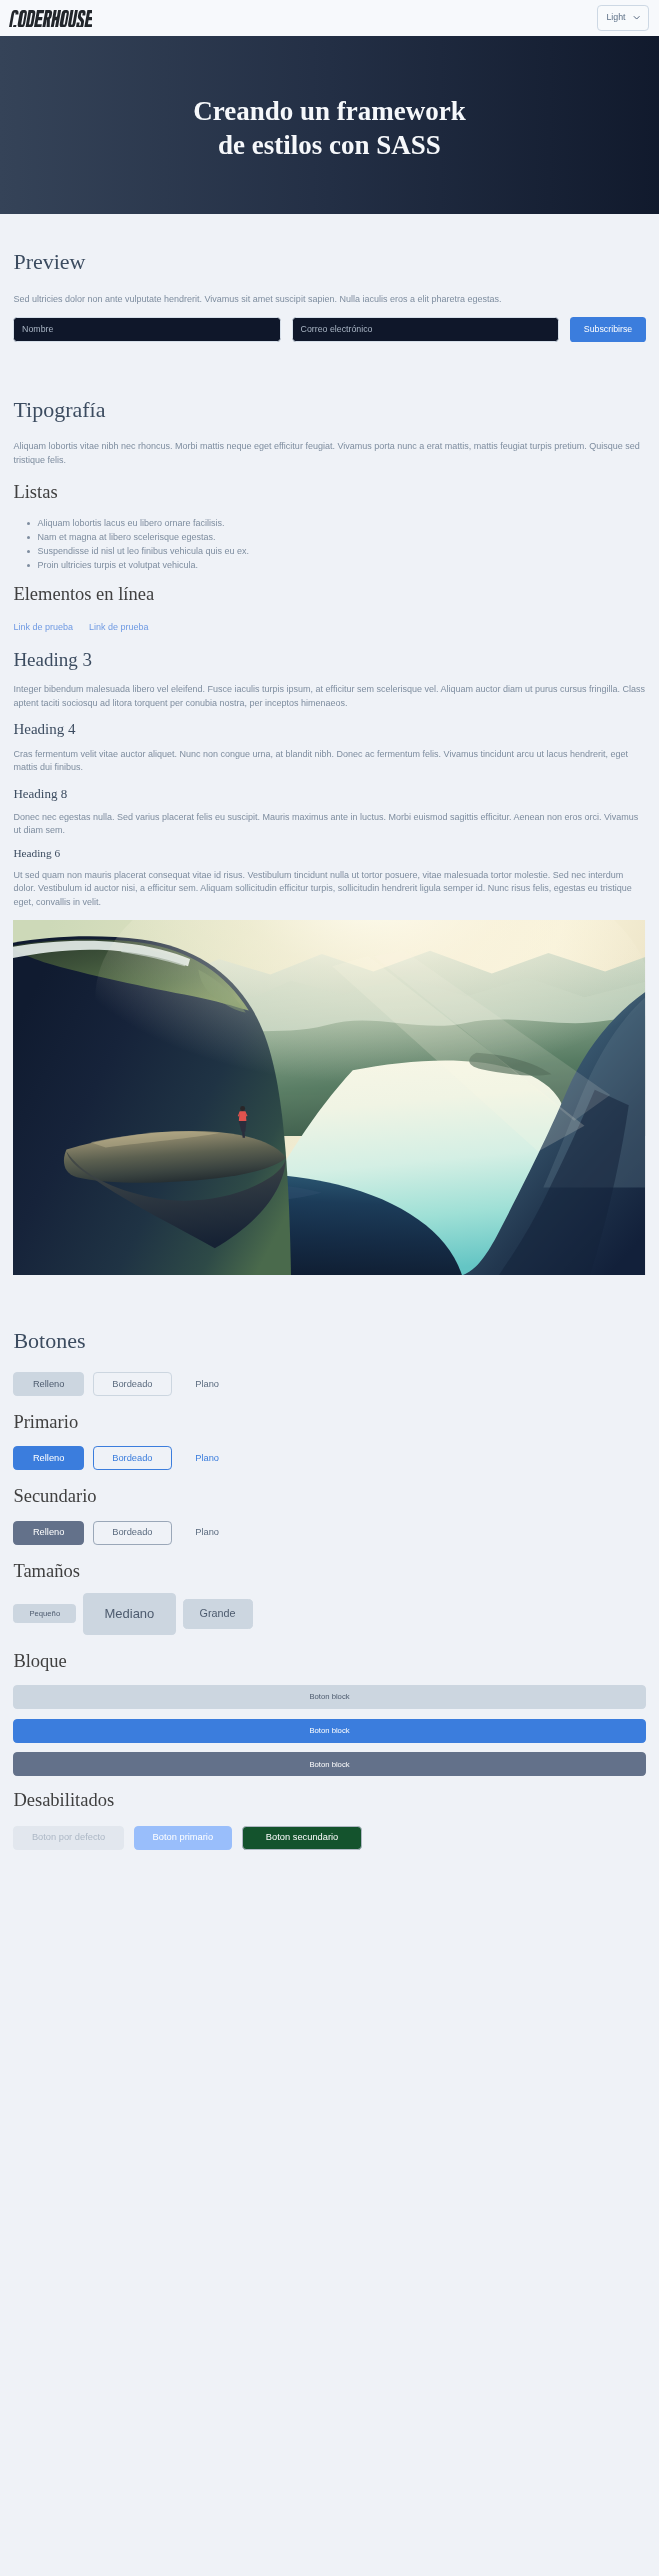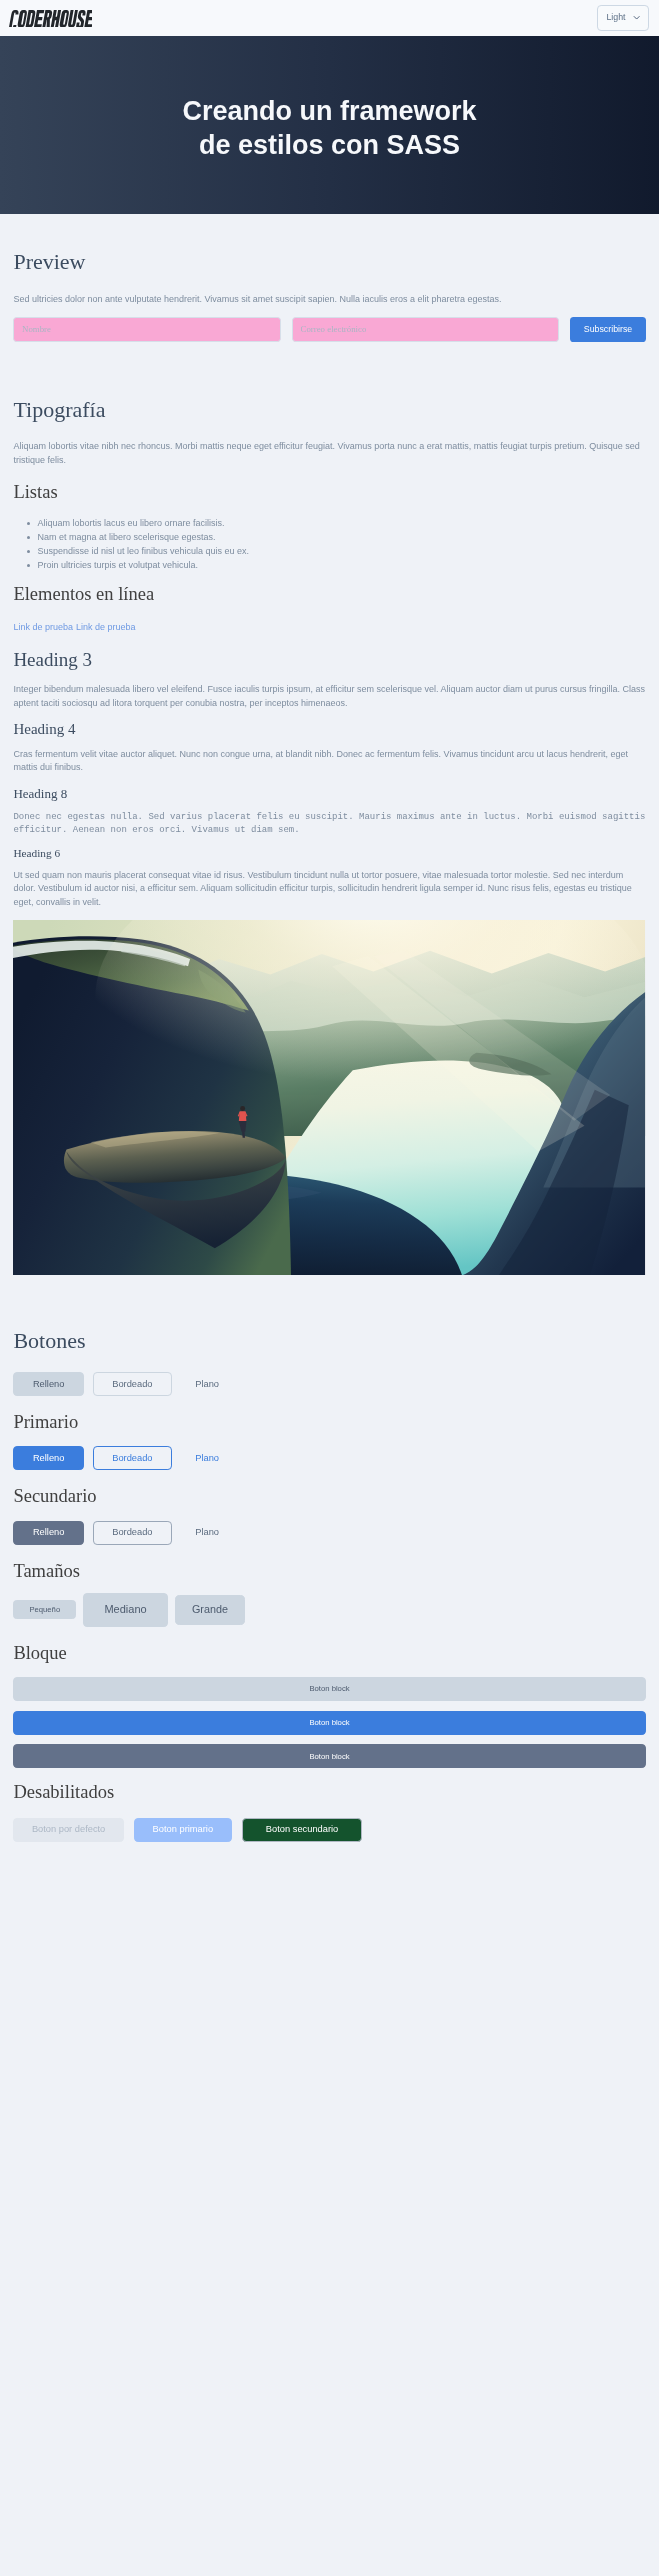--- a/index.html
+++ b/index.html
@@ -42,21 +42,21 @@
   
   .hero{
     background:linear-gradient(90deg,#354358 0%,#232f45 50%,#111a2d 100%);
     height:178px;
     display:flex;align-items:center;justify-content:center;
     text-align:center;
   }
   .hero h1{
     margin:0;
     color:#f6f8fb;
-    font-family:Liberation Sans, sans-serif;
+    font-family:Liberation Serif, serif;
     font-weight:700;
     font-size:27px;
     line-height:34px;
     position:relative;top:2.6px;
   }
 
   
   .section{padding-top:35px;}
   .section + .section{padding-top:55px;}
   .section.section[data-name=buttons-section]{padding-top:53px;}
@@ -99,41 +99,41 @@
     font-weight:400;font-size:11.3px;line-height:1.2;
     color:#3c4c60;margin:0 0 8.2px;
   }
   .lead,.para{
     font-size:9px;line-height:13.4px;color:#7e8d9f;margin:0 0 10.3px;
     font-family:"Liberation Sans",sans-serif;
   }
   .para{margin:0 0 13.4px;}
   .para.before-h4{margin-bottom:9.8px;}
   .para.before-h5{margin-bottom:11.3px;}
-  .para.before-h6{margin-bottom:9.3px;font-family:Liberation Mono, monospace;}
+  .para.before-h6{margin-bottom:9.3px;}
   .para.before-img{margin-bottom:11.3px;}
   ul.bullets{margin:0 0 10.8px;padding-left:24px;list-style:none;}
   ul.bullets li{position:relative;}
   ul.bullets li::before{content:"";position:absolute;left:-10.3px;top:6.2px;width:3.1px;height:3.1px;border-radius:50%;background:#7e8d9f;}
   ul.bullets li{
     font-size:9px;line-height:14px;color:#7e8d9f;
     font-family:"Liberation Sans",sans-serif;
   }
-  .inline-links{margin:0 0 17.5px;display:flex;gap:3px;}
+  .inline-links{margin:0 0 17.5px;display:flex;gap:16px;}
   .inline-links a{
     color:#6f9ae3;text-decoration:none;font-size:9px;
     font-family:"Liberation Sans",sans-serif;
   }
 
   
   .preview-form{display:flex;gap:11.3px;align-items:stretch;}
   .inp{
     flex:1 1 0;
-    border:0.5px solid #d6dfe9;border-radius:3.6px;background:#f9a8d4;
-    padding:0 7.7px;font-size:8.8px;font-family:Liberation Serif, serif;
+    border:0.5px solid #d6dfe9;border-radius:3.6px;background:#0f172a;
+    padding:0 7.7px;font-size:8.8px;font-family:Liberation Sans, sans-serif;
     color:#566a7f;height:25px;
   }
   .inp::placeholder{color:#a9b5c4;}
   .btn-subscribe{
     background:#3b7ddd;color:#fff;border:none;border-radius:3.6px;
     font-size:8.8px;font-family:"Liberation Sans",sans-serif;
     padding:0 13.4px;height:25px;cursor:pointer;white-space:nowrap;
   }
 
   
@@ -151,21 +151,21 @@
   .btn-default{background:#ccd6e0;color:#4d5b6e;border-color:#ccd6e0;}
   .btn-default-outline{background:transparent;color:#5b6b7f;border-color:#ccd6e0;}
   .btn-default-flat{background:transparent;color:#5b6b7f;border-color:transparent;padding:0 13.4px;}
   .btn-primary{background:#3b7ddd;color:#fff;border-color:#3b7ddd;}
   .btn-primary-outline{background:transparent;color:#3b7ddd;border-color:#3b7ddd;}
   .btn-primary-flat{background:transparent;color:#3b7ddd;border-color:transparent;padding:0 13.4px;}
   .btn-secondary{background:#63718a;color:#fff;border-color:#63718a;}
   .btn-secondary-outline{background:transparent;color:#5b6b7f;border-color:#9aa7b8;}
   .btn-secondary-flat{background:transparent;color:#5b6b7f;border-color:transparent;padding:0 13.4px;}
   .btn-sm{font-size:7.7px;height:19.6px;padding:0 15px;border-radius:3.6px;}
-  .btn-md{font-size:11px;height:34px;padding:0 20.6px;}
+  .btn-md{font-size:13px;height:42px;padding:0 20.6px;}
   .btn-lg{font-size:10.8px;height:30px;padding:0 16px;border-radius:4.6px;}
   .btn-block{display:flex;width:100%;justify-content:center;height:24px;font-size:7.7px;padding:0;}
   .block-stack{display:flex;flex-direction:column;gap:9.8px;}
   .btn-disabled{opacity:1;cursor:default;}
   .btn-dis-default{background:#e2e7ee;color:#adb8c6;border-color:#e2e7ee;font-size:9.3px;height:24px;padding:0 17.5px;}
   .btn-dis-primary{background:#99befb;color:#fff;border-color:#99befb;font-size:9.3px;height:24px;padding:0 17.5px;}
   .btn-dis-secondary{background:#14532d;color:#fff;border-color:#b0b8c4;font-size:9.3px;height:24px;padding:0 23px;}
 
   
   .showcase{

